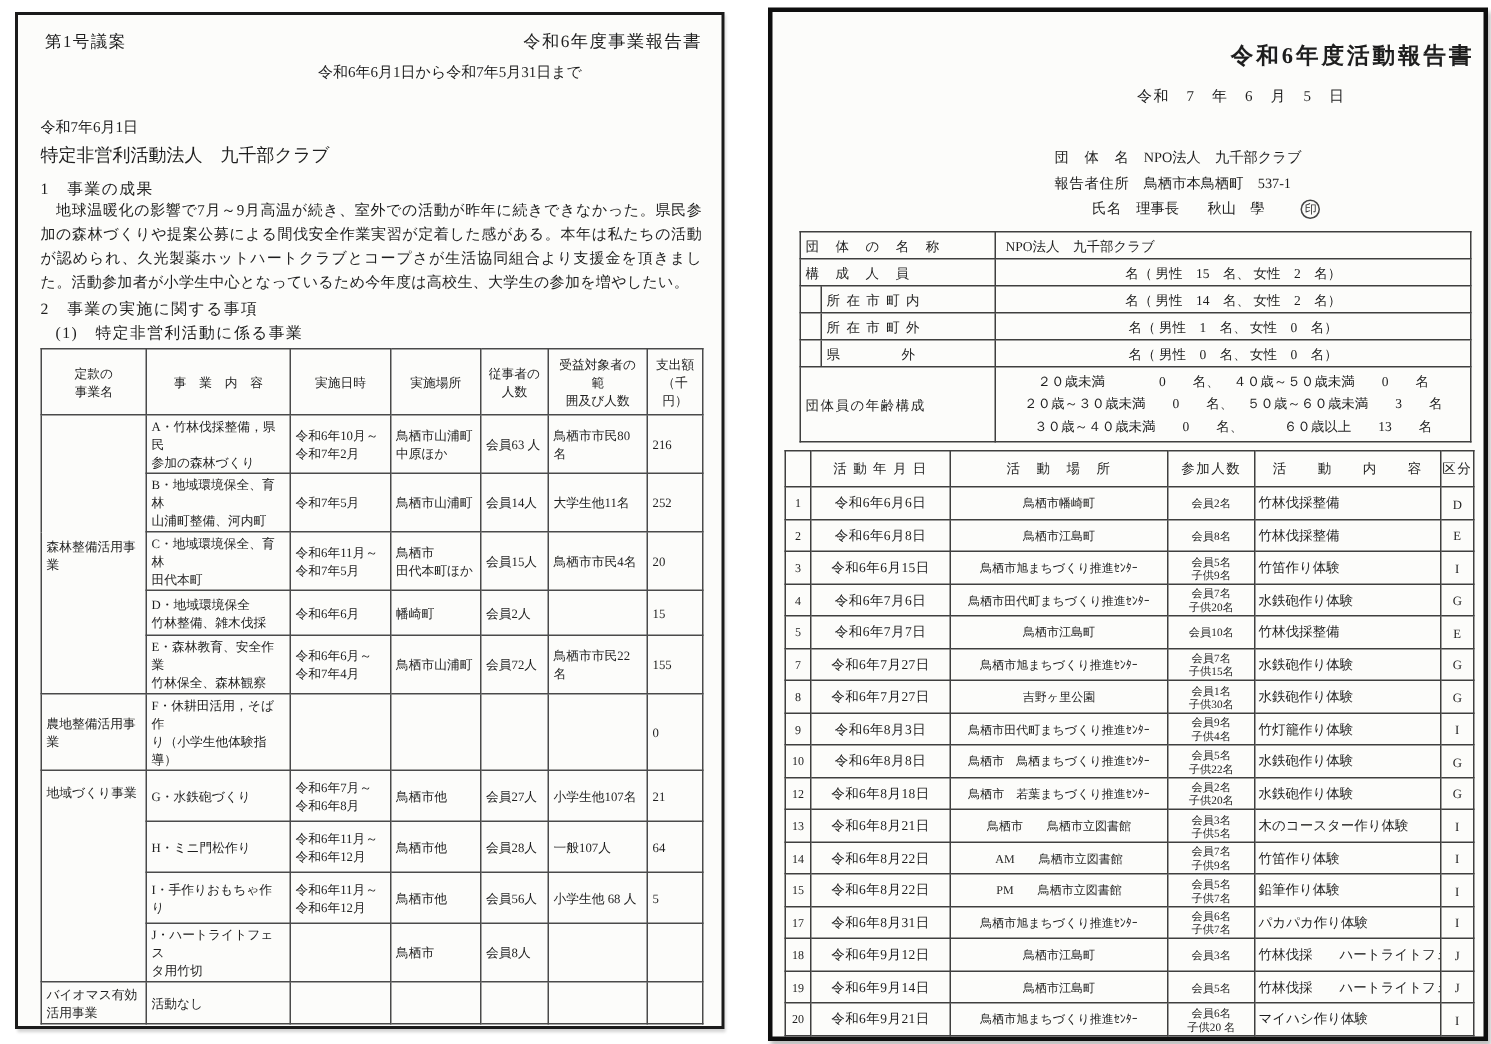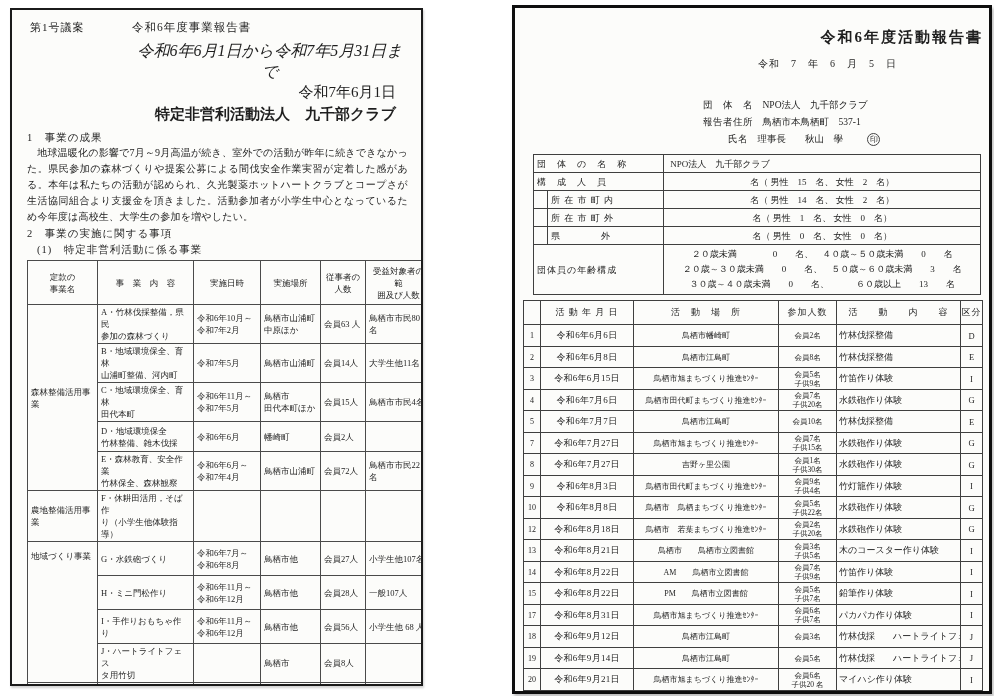--- a/index.html
+++ b/index.html
@@ -2,28 +2,28 @@
 <html><head>
 <meta charset="utf-8">
 <style>
   * { margin:0; padding:0; box-sizing:border-box; }
   html,body { width:994px; height:696px; background:#ffffff; overflow:hidden; }
   body { font-family:"Liberation Serif","DejaVu Serif",serif; color:#1e1e1e; position:relative;
          -webkit-font-smoothing:antialiased; }
   .page { position:absolute; background:#fcfcfa; }
 
   
-  .page-left { left:10px; top:8px; width:413px; height:678px; border:2px solid #1b1b1b;
+  .page-left { left:10px; top:8px; width:473px; height:678px; border:2px solid #1b1b1b;
                padding:10px 13px 6px 15px; overflow:hidden; box-shadow:1px 2px 2px rgba(0,0,0,.18); }
   .lp-head { position:relative; height:18px; font-size:11px; }
   .lp-case { position:absolute; left:3px; top:0; letter-spacing:1px; }
-  .lp-title { text-align:left; padding-left:105px; font-size:11.5px; letter-spacing:1px; }
-  .lp-period { text-align:center; padding-left:105px; font-size:16px; margin-top:3px;font-style:italic; }
-  .lp-date { text-align:right; padding-right:12px; font-size:15px; margin-top:0; }
-  .lp-org  { text-align:right; padding-right:12px; font-size:15px; margin-top:3px;font-weight:bold; }
+  .lp-title { text-align:right; padding-left:105px; font-size:11.5px; letter-spacing:1px; }
+  .lp-period { text-align:center; padding-left:105px; font-size:10px; margin-top:3px; }
+  .lp-date { text-align:left; padding-right:12px; font-size:10px; margin-top:23px; }
+  .lp-org  { padding-right:12px; font-size:12px; margin-top:3px; }
   .lp-h1 { font-size:10.5px; margin-top:7px; letter-spacing:1px; }
   .lp-para { font-size:10px; line-height:16px; text-align:justify; letter-spacing:.2px; }
   .lp-h2 { font-size:10.5px; margin-top:2px; letter-spacing:1px; }
   .lp-h3 { font-size:10.5px; margin:2px 0 3px 10px; letter-spacing:1px; }
 
   table.biz { width:441px; border-collapse:collapse; table-layout:fixed; font-size:8.5px; }
   table.biz th, table.biz td { border:1px solid #4a4a4a; padding:1px 3px; white-space:pre-line;
                                line-height:12px; vertical-align:middle; font-weight:normal; }
   table.biz th { text-align:center; height:40px; }
   td.grp { text-align:left; vertical-align:middle; line-height:13px; padding-left:4px; }

